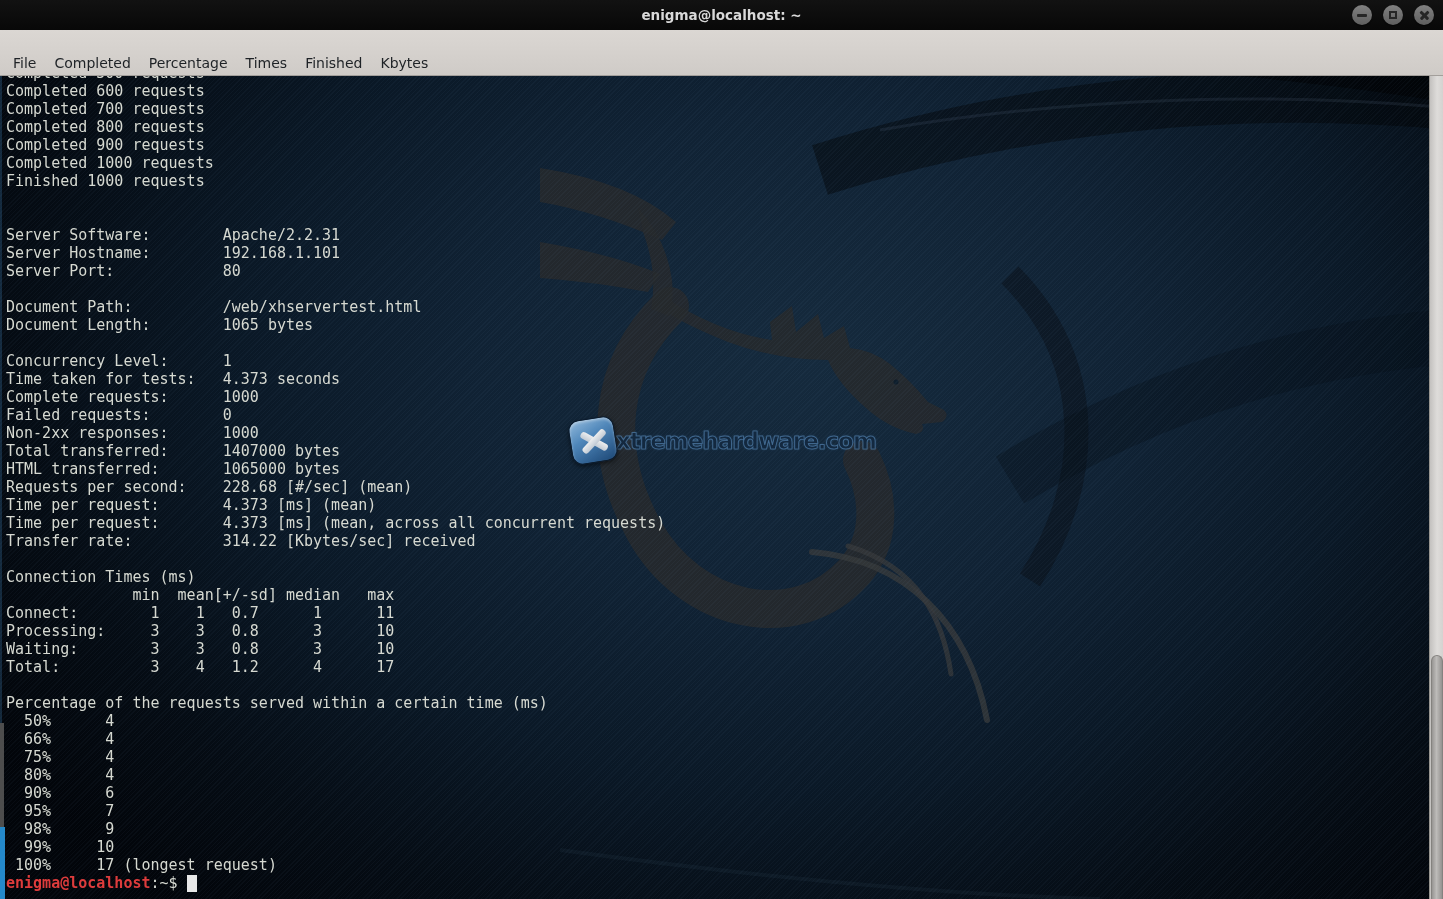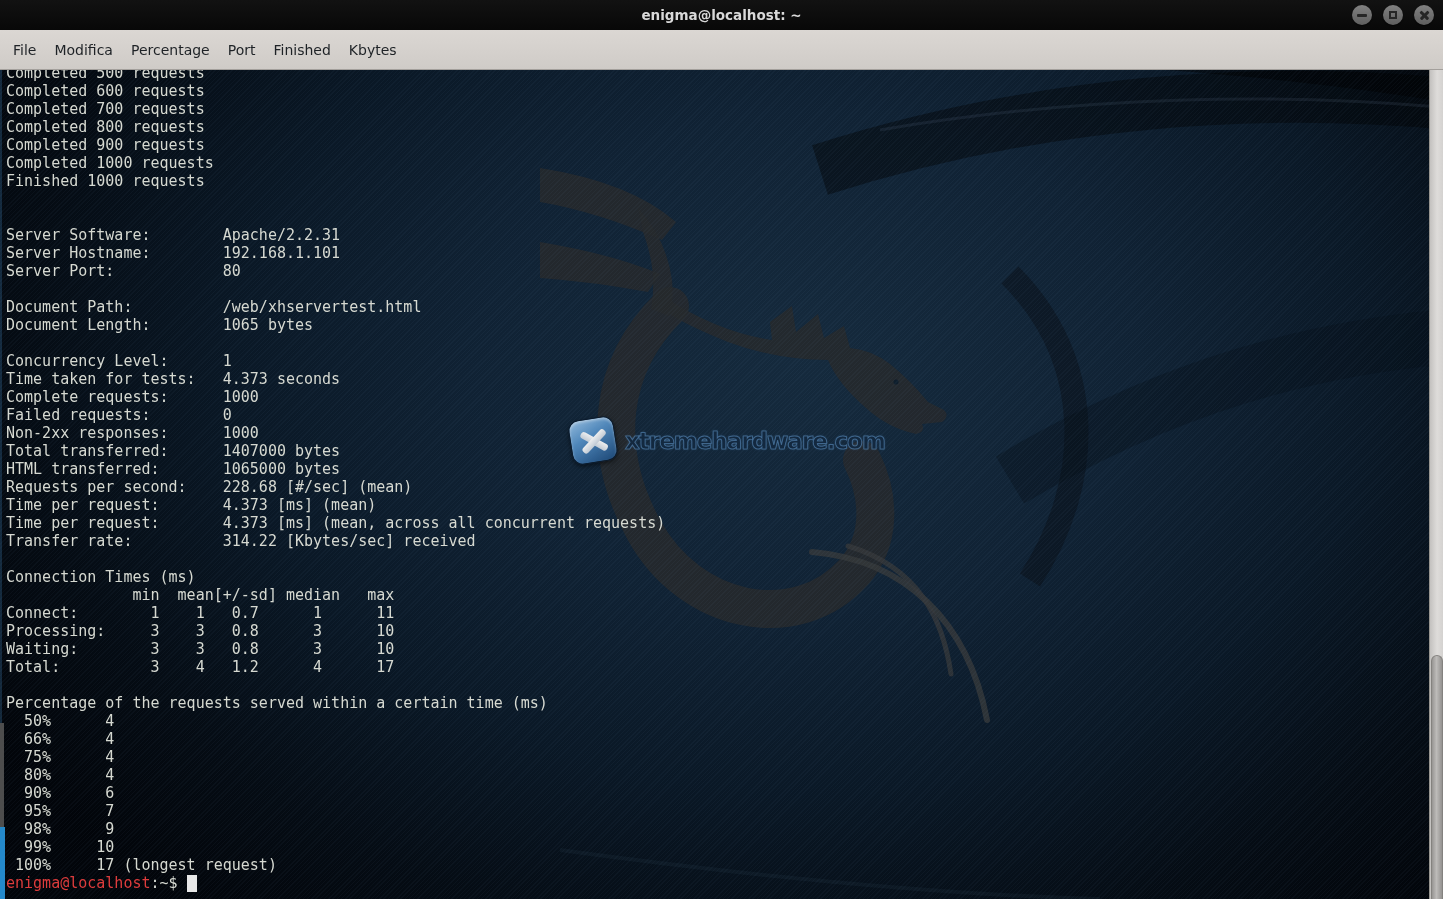--- a/index.html
+++ b/index.html
@@ -14,55 +14,55 @@
   .window-controls { position:absolute; right:9px; top:5px; display:flex; gap:11px; }
   .wbtn { width:20px; height:20px; border-radius:50%;
           background:linear-gradient(#818181,#5e5e5e); position:relative; cursor:pointer;
           box-shadow:0 1px 1px rgba(0,0,0,.6); }
   .g-min { position:absolute; left:5px; top:9px; width:10px; height:2.5px; background:#262626; border-radius:1px; }
   .g-max { position:absolute; left:6px; top:6px; width:8px; height:8px; border:2px solid #262626; }
   .g-x1,.g-x2 { position:absolute; left:4.5px; top:9px; width:11px; height:2.5px; background:#262626; border-radius:1px; }
   .g-x1 { transform:rotate(45deg); } .g-x2 { transform:rotate(-45deg); }
 
   
-  .menubar { position:absolute; top:30px; left:0; right:0; height:40px;
+  .menubar { position:absolute; top:30px; left:0; right:0; height:46px;
              background:linear-gradient(#dbd7d3,#cfcbc7); border-bottom:1px solid #a39f9b;
-             display:flex; align-items:center; padding-left:4px;
+             display:flex; align-items:flex-end; padding-left:4px;
              color:#1e2226; font-size:14px; z-index:10; }
   .menu-item { padding:4px 9px; cursor:pointer; }
 
   
   .terminal { position:absolute; top:60px; left:0; right:0; bottom:0; overflow:hidden;
     background:radial-gradient(ellipse 950px 720px at 56% 36%,
                #152a3d 0%, #102234 35%, #0a1826 60%, #050c14 82%, #02050a 100%); }
   .terminal::before { content:""; position:absolute; inset:0; z-index:1; pointer-events:none;
     background:repeating-linear-gradient(135deg, rgba(130,170,210,0.045) 0 1px, transparent 1px 3px); }
 
   .bg-art { position:absolute; z-index:0; }
   .term-text { position:absolute; top:0; left:0; z-index:4;
     padding:4px 0 0 6px;
     font-family:"DejaVu Sans Mono","Liberation Mono",monospace;
     font-size:15px; line-height:18px; color:#d6d9d1; white-space:pre; }
-  .prompt-user { color:#de3c3c; font-weight:normal;margin-top:48px; }
+  .prompt-user { color:#de3c3c; font-weight:bold;margin-top:48px; }
   .prompt-suffix { color:#d6d9d1; }
   .cursor { display:inline-block; width:10px; height:17px; background:#e8e8e8;
             vertical-align:-4px; margin-left:9px; }
 
   
   .watermark { position:absolute; left:570px; top:358px; z-index:3; display:flex;
                align-items:center; opacity:.92; }
   .wm-logo { width:46px; height:45px; border-radius:11px; transform:rotate(-9deg);
              background:linear-gradient(155deg,#9cc6ea 0%,#5590c6 40%,#1c4a7c 80%,#123ciz 100%);
              background:linear-gradient(155deg,#9cc6ea 0%,#5590c6 40%,#1c4a7c 100%);
              border:1px solid #0a1a2c; position:relative;
              box-shadow:0 2px 4px rgba(0,0,0,.55), inset 0 2px 3px rgba(255,255,255,.45); }
   .wm-x1,.wm-x2 { position:absolute; left:8px; top:19px; width:30px; height:7px;
                   background:linear-gradient(#ffffff,#cfd8e2); border-radius:3px; }
   .wm-x1 { transform:rotate(38deg); } .wm-x2 { transform:rotate(-38deg); }
-  .wm-text { margin-left:9px; font-size:23px; font-weight:bold; letter-spacing:-1px;
+  .wm-text { font-size:23px; font-weight:bold; letter-spacing:-1px;
              color:#132940; -webkit-text-stroke:1px rgba(95,145,195,.55);
              text-shadow:0 0 3px rgba(70,120,170,.45), 0 0 1px rgba(110,160,210,.6); }
 
   
   .scrollbar { position:absolute; right:0; top:0; width:14px; height:100%; z-index:6;
                background:linear-gradient(to right,#c3c1bf,#dedcda 55%,#d4d2d0);
                border-left:1px solid #96948f; cursor:pointer; }
   .scroll-thumb { position:absolute; left:1px; top:595px; width:12px; height:244px;
                   border:1px solid #84827f; border-bottom:none; border-radius:7px 7px 0 0;
                   background:linear-gradient(to right,#979593,#bdbbb9 45%,#949290); cursor:grab; }
@@ -88,23 +88,23 @@
         </div>
       <div class="wbtn">
           <span class="g-x1"></span>
           <span class="g-x2"></span>
         </div>
     </div>
   </div>
 
   <div class="menubar">
     <span class="menu-item">File</span>
-    <span class="menu-item">Modifica</span>
+    <span class="menu-item">Completed</span>
     <span class="menu-item">Percentage</span>
-    <span class="menu-item">Port</span>
+    <span class="menu-item">Times</span>
     <span class="menu-item">Finished</span>
     <span class="menu-item">Kbytes</span>
   </div>
 
   <div class="terminal">
 
     <svg class="bg-art" style="left:0; top:0;" width="1443" height="839" viewBox="0 0 1443 839">
       <path d="M820,110 C1040,40 1260,25 1460,45" stroke="rgba(0,0,0,0.40)" stroke-width="52" fill="none"></path>
       <path d="M880,70 C1080,36 1280,32 1450,48" stroke="rgba(95,115,135,0.16)" stroke-width="3" fill="none"></path>
       <path d="M1000,0 L1443,0 L1443,42 C1290,16 1120,6 1000,0 Z" fill="rgba(0,0,0,0.42)"></path>

